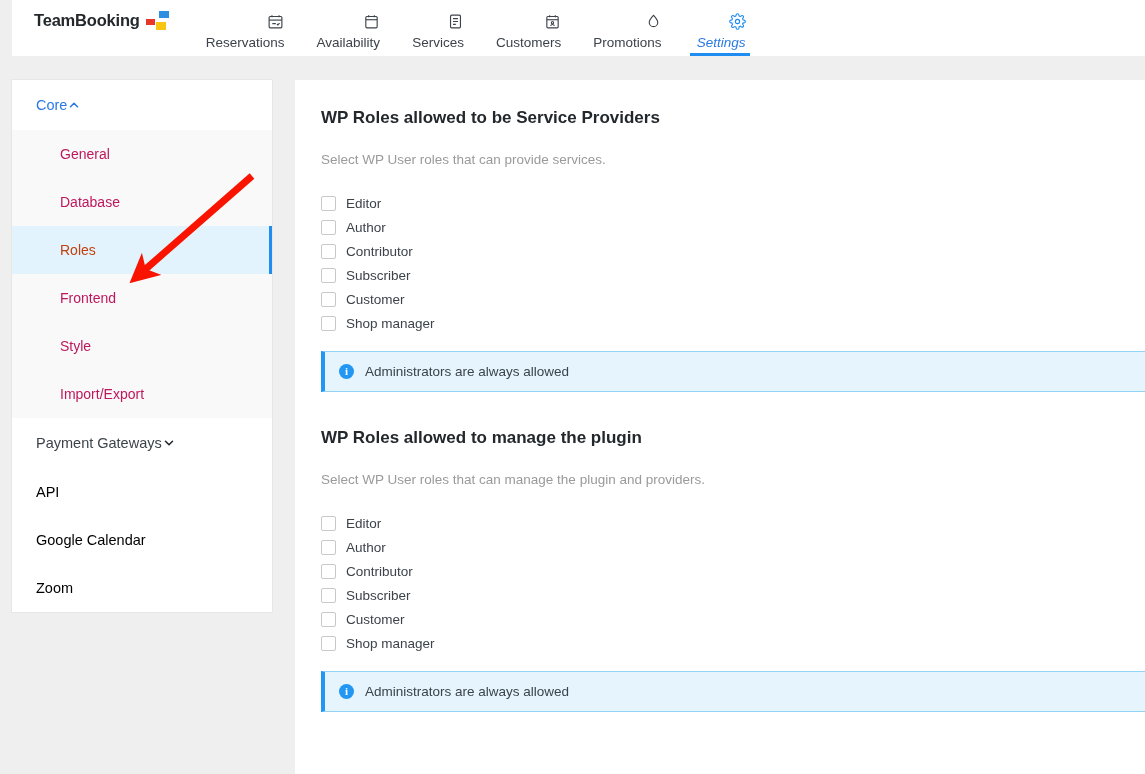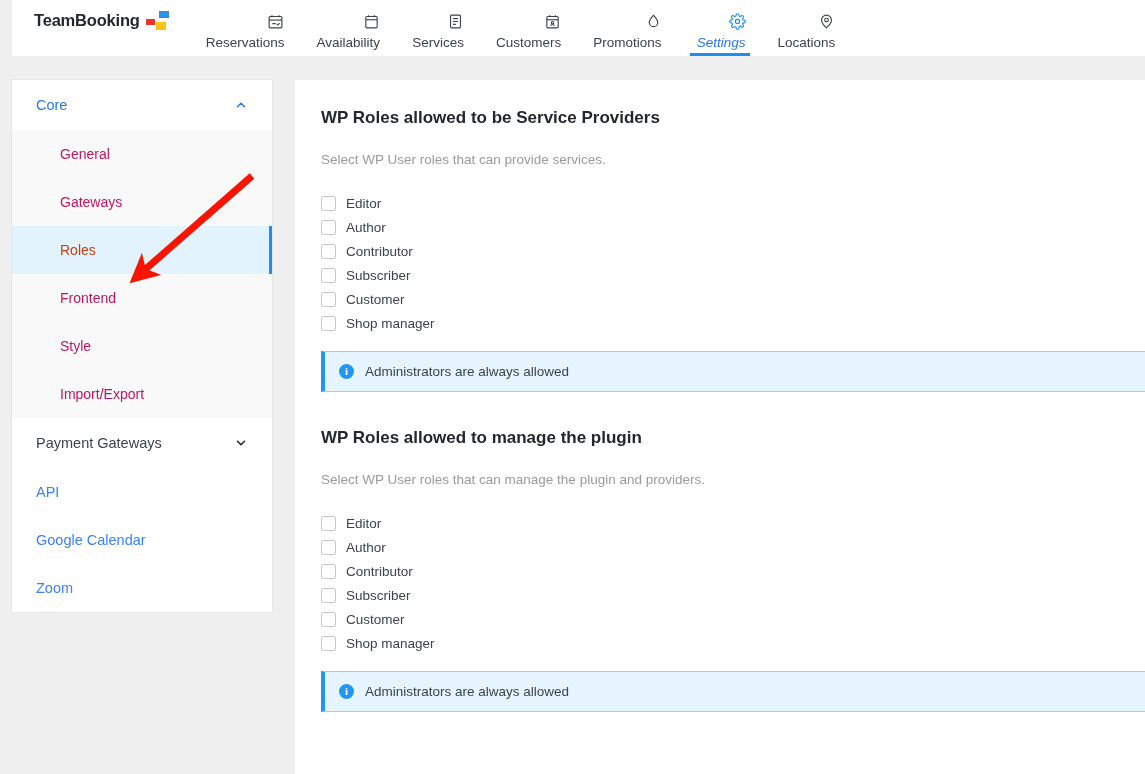--- a/index.html
+++ b/index.html
@@ -75,21 +75,21 @@
   
   .sidebar {
     position: absolute;
     left: 12px; top: 24px;
     width: 260px;
     background: #ffffff;
     box-shadow: 0 0 0 1px rgba(0,0,0,0.03);
   }
   .side-group-head {
     position: relative;
-    display: flex; align-items: center; justify-content: space-between;
+    display: flex; align-items: center; 
     height: 50px;
     padding: 0 24px 0 24px;
     background: #ffffff;
     cursor: pointer;
     font-size: 14.5px;
     color: #3c434a;
   }
   .side-group-head.open .sg-label { color: #2a7ae2; }
   .chev { width: 14px; height: 14px; display:block; }
   .chev.up   { transform: rotate(180deg); }
@@ -110,21 +110,21 @@
   .side-item.active::after {
     content: "";
     position: absolute; right: 0; top: 0; bottom: 0;
     width: 3px; background: #1e8cf0;
   }
   .side-link {
     display: flex; align-items: center;
     height: 48px;
     padding: 0 24px;
     font-size: 14.5px;
-    color: #3b82f6;
+    color: #000000;
     background: #ffffff;
     cursor: pointer;
   }
 
   
   .content {
     position: absolute;
     left: 295px; top: 24px; right: -30px;
     background: #ffffff;
     padding: 28px 26px 34px 26px;
@@ -260,29 +260,20 @@
       <span class="nav-ico">
         <svg width="17" height="17" viewBox="0 0 24 24" fill="none" stroke="#1e8cf0" stroke-width="1.6">
           <circle cx="12" cy="12" r="3"></circle>
           <path d="M19.4 14.5a1.6 1.6 0 0 0 .3 1.8l.1.1a2 2 0 1 1-2.8 2.8l-.1-.1a1.6 1.6 0 0 0-1.8-.3 1.6 1.6 0 0 0-1 1.5V21a2 2 0 1 1-4 0v-.2a1.6 1.6 0 0 0-1-1.5 1.6 1.6 0 0 0-1.8.3l-.1.1a2 2 0 1 1-2.8-2.8l.1-.1a1.6 1.6 0 0 0 .3-1.8 1.6 1.6 0 0 0-1.5-1H3a2 2 0 1 1 0-4h.2a1.6 1.6 0 0 0 1.5-1 1.6 1.6 0 0 0-.3-1.8l-.1-.1a2 2 0 1 1 2.8-2.8l.1.1a1.6 1.6 0 0 0 1.8.3H9a1.6 1.6 0 0 0 1-1.5V3a2 2 0 1 1 4 0v.2a1.6 1.6 0 0 0 1 1.5 1.6 1.6 0 0 0 1.8-.3l.1-.1a2 2 0 1 1 2.8 2.8l-.1.1a1.6 1.6 0 0 0-.3 1.8V9a1.6 1.6 0 0 0 1.5 1H21a2 2 0 1 1 0 4h-.2a1.6 1.6 0 0 0-1.4 1z"></path>
         </svg>
       </span>
       <span class="nav-lbl">Settings</span>
       <span class="underline"></span>
     </a>
 
-    <a class="navitem">
-      <span class="nav-ico">
-        <svg width="17" height="17" viewBox="0 0 24 24" fill="none" stroke="#3c434a" stroke-width="1.6">
-          <path d="M12 21s7-6.1 7-11a7 7 0 1 0-14 0c0 4.9 7 11 7 11z"></path>
-          <circle cx="12" cy="10" r="2.6"></circle>
-        </svg>
-      </span>
-      <span class="nav-lbl">Locations</span>
-    </a>
 
   </div>
 </div>
 
 <div class="stage">
 
   <div class="sidebar">
 
     <div class="side-group-head open">
       <span class="sg-label">Core</span>
@@ -291,21 +282,21 @@
           <polyline points="6 9 12 15 18 9"></polyline>
         </svg>
       </span>
     </div>
 
     <div class="sub-list">
       <div class="side-item">
         <span>General</span>
       </div>
       <div class="side-item">
-        <span>Gateways</span>
+        <span>Database</span>
       </div>
       <div class="side-item active">
         <span>Roles</span>
       </div>
       <div class="side-item">
         <span>Frontend</span>
       </div>
       <div class="side-item">
         <span>Style</span>
       </div>

